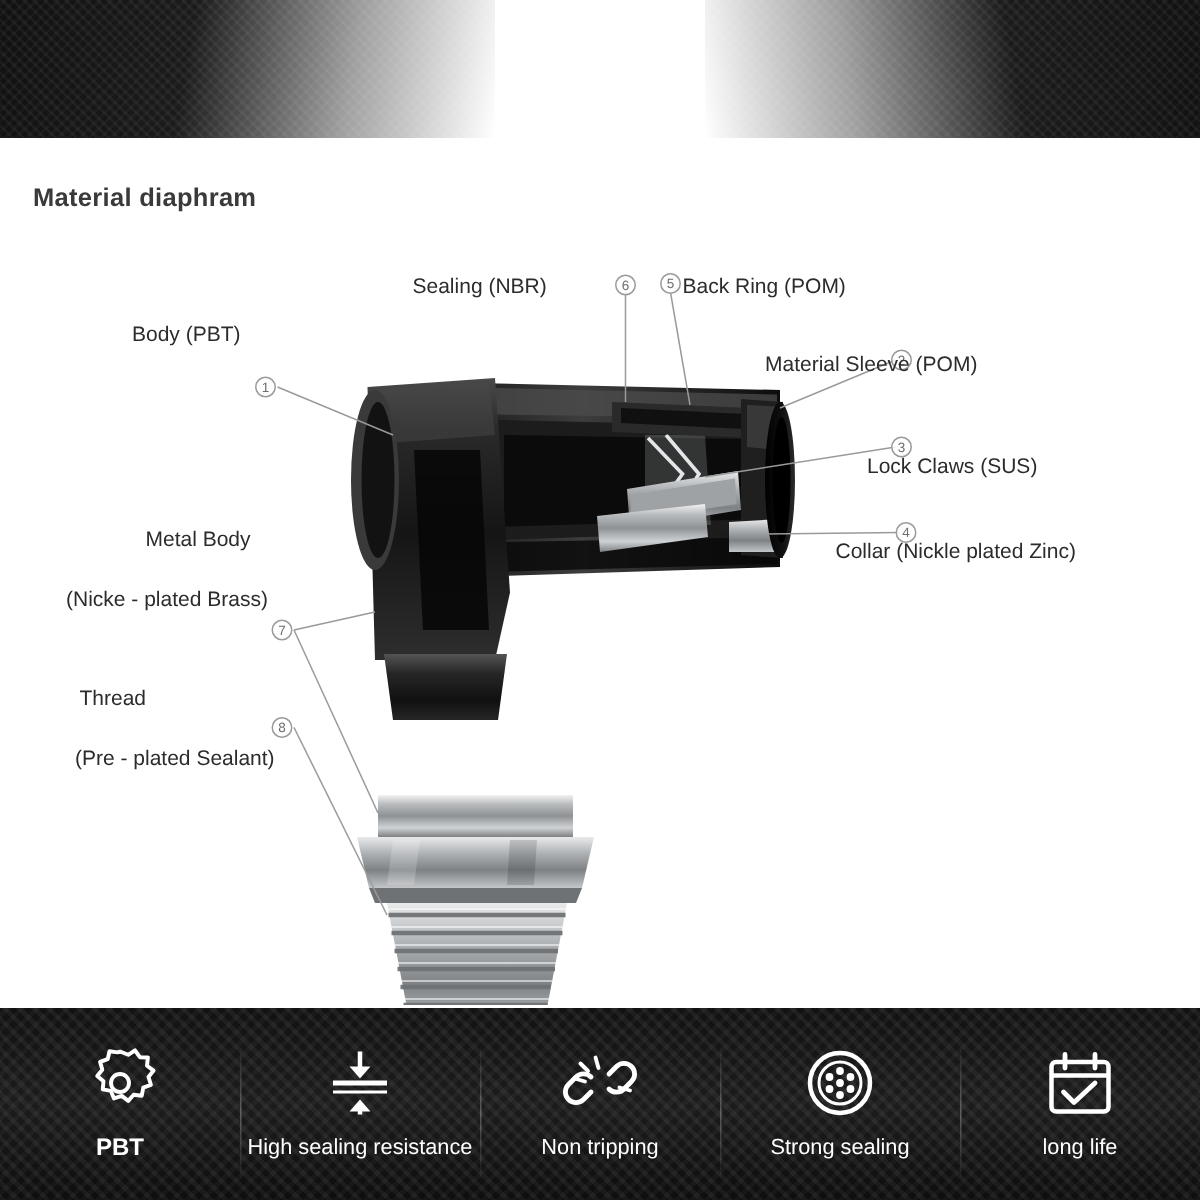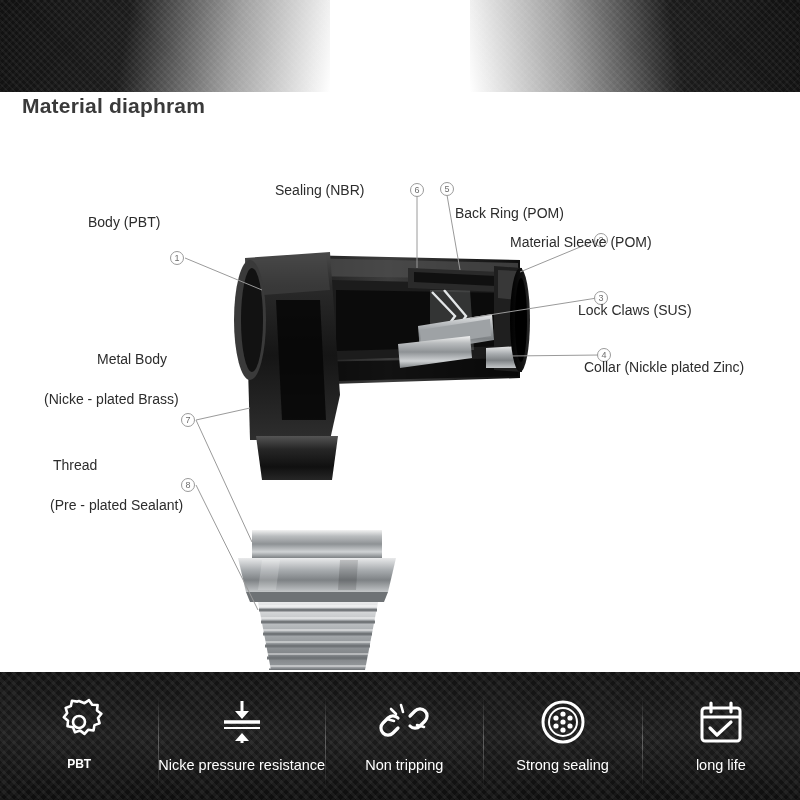--- a/index.html
+++ b/index.html
@@ -36,22 +36,22 @@
   }
   .hero-fade-top {
     position: absolute; left: 0; top: 0; width: 800px; height: 92px;
     background: linear-gradient(180deg, rgba(0,0,0,0.0) 72%, rgba(255,255,255,0.0) 100%);
     pointer-events: none;
   }
 
   
   .heading {
     position: absolute;
-    left: 22px; top: 94px;
-    font-size: 21px;
+    left: 22px; top: 122px;
+    font-size: 17px;
     font-weight: bold;
     color: #3a3a3a;
     letter-spacing: 0.2px;
   }
 
   
   .stage {
     position: absolute;
     left: 0; top: 140px;
     width: 800px; height: 530px;
@@ -108,21 +108,21 @@
   }
   .fi {
     width: 52px; height: 52px;
     display: flex; align-items: center; justify-content: center;
   }
   .flabel {
     color: #ffffff;
     font-size: 14.5px;
     white-space: nowrap;
   }
-  .feature:first-child .flabel { font-size: 12px; font-weight: bold; }
+  .feature:first-child .flabel { font-size: 16px; font-weight: bold; }
 </style>
 </head>
 <body>
 
 <div id="page">
 
   <div class="corner corner-tl"></div>
   <div class="corner corner-tr"></div>
   <div class="hero-fade-top"></div>
 
@@ -261,25 +261,25 @@
     <div class="num" style="left:170px; top:111px;">1</div>
     <div class="num" style="left:410px; top:43px;">6</div>
     <div class="num" style="left:440px; top:42px;">5</div>
     <div class="num" style="left:594px; top:93px;">2</div>
     <div class="num" style="left:594px; top:151px;">3</div>
     <div class="num" style="left:597px; top:208px;">4</div>
     <div class="num" style="left:181px; top:273px;">7</div>
     <div class="num" style="left:181px; top:338px;">8</div>
 
     <div class="lbl" style="left:275px; top:40px;">Sealing (NBR)</div>
-    <div class="lbl" style="left:455px; top:40px;margin-top:23px;">Back Ring (POM)</div>
+    <div class="lbl" style="left:455px; top:40px;">Back Ring (POM)</div>
     <div class="lbl" style="left:88px; top:72px;">Body (PBT)</div>
     <div class="lbl" style="left:510px; top:92px;">Material Sleeve (POM)</div>
     <div class="lbl" style="left:578px; top:160px;">Lock Claws (SUS)</div>
-    <div class="lbl" style="left:557px; top:217px;margin-left:27px;">Collar (Nickle plated Zinc)</div>
+    <div class="lbl" style="left:557px; top:217px;">Collar (Nickle plated Zinc)</div>
 
     <div class="lbl" style="left:53px; top:209px;margin-left:44px;">Metal Body</div>
     <div class="lbl" style="left:44px; top:249px;">(Nicke - plated Brass)</div>
 
     <div class="lbl" style="left:53px; top:315px;">Thread</div>
     <div class="lbl" style="left:50px; top:355px;">(Pre - plated Sealant)</div>
   </div>
 
   <div class="featurebar">
 
@@ -297,21 +297,21 @@
       <div class="fi">
         <svg width="50" height="50" viewBox="0 0 50 50">
           <path d="M25 4 L25 16" stroke="#ffffff" stroke-width="3"></path>
           <path d="M18 14 L25 22 L32 14 Z" fill="#ffffff"></path>
           <path d="M7 25 L43 25" stroke="#ffffff" stroke-width="3.4"></path>
           <path d="M7 31 L43 31" stroke="#ffffff" stroke-width="2"></path>
           <path d="M18 44 L25 36 L32 44 Z" fill="#ffffff"></path>
           <path d="M25 46 L25 38" stroke="#ffffff" stroke-width="3"></path>
         </svg>
       </div>
-      <div class="flabel">Nicke pressure resistance</div>
+      <div class="flabel">High sealing resistance</div>
     </div>
 
     <div class="feature">
       <div class="fi">
         <svg width="50" height="50" viewBox="0 0 50 50">
           <path d="M19 31 l-5 5 a7 7 0 0 1 -10 -10 l5 -5 a7 7 0 0 1 10 0" fill="none" stroke="#ffffff" stroke-width="3.2" stroke-linecap="round"></path>
           <path d="M31 19 l5 -5 a7 7 0 0 1 10 10 l-5 5 a7 7 0 0 1 -10 0" fill="none" stroke="#ffffff" stroke-width="3.2" stroke-linecap="round"></path>
           <path d="M22 8 L24 15 M8 22 L15 24 M12 12 L17 17" stroke="#ffffff" stroke-width="2.6" stroke-linecap="round"></path>
           <path d="M38 28 L45 30" stroke="#ffffff" stroke-width="2.6" stroke-linecap="round"></path>
         </svg>

